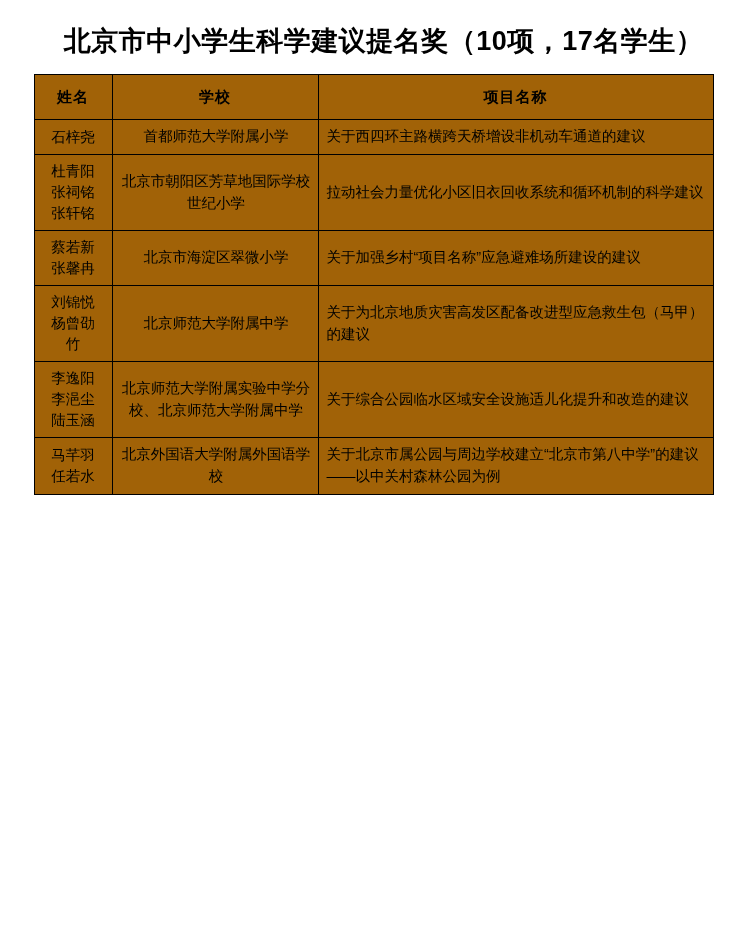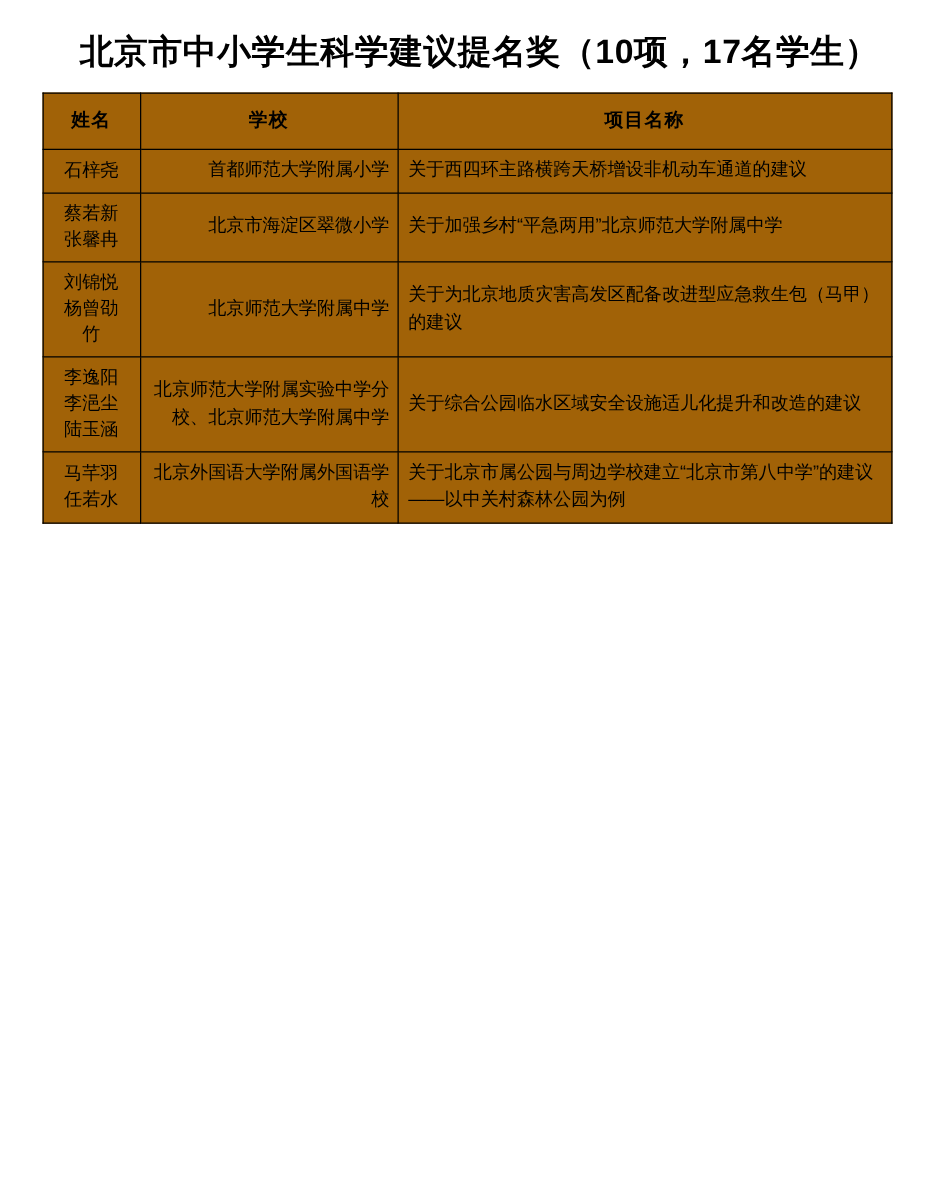--- a/index.html
+++ b/index.html
@@ -51,21 +51,21 @@
     height: 42px;
     font-size: 15px;
     letter-spacing: 1px;
   }
   table.award-table td.c-name {
     text-align: center;
     padding: 6px 4px;
     line-height: 1.45;
   }
   table.award-table td.c-school {
-    text-align: right;
+    text-align: center;
     padding: 6px 6px 6px 8px;
     line-height: 1.5;
   }
   table.award-table td.c-project {
     text-align: left;
     padding: 6px 6px 6px 8px;
     line-height: 1.5;
     margin-left: 32px;
   }
   .col-name { width: 78px; }
@@ -92,23 +92,28 @@
         <th>项目名称</th>
       </tr>
     </thead>
     <tbody>
         <tr>
           <td class="c-name">石梓尧</td>
           <td class="c-school">首都师范大学附属小学</td>
           <td class="c-project">关于西四环主路横跨天桥增设非机动车通道的建议</td>
         </tr>
         <tr>
+          <td class="c-name">杜青阳<br>张祠铭<br>张轩铭</td>
+          <td class="c-school">北京市朝阳区芳草地国际学校世纪小学</td>
+          <td class="c-project">拉动社会力量优化小区旧衣回收系统和循环机制的科学建议</td>
+        </tr>
+        <tr>
           <td class="c-name">蔡若新<br>张馨冉</td>
           <td class="c-school">北京市海淀区翠微小学</td>
-          <td class="c-project">关于加强乡村“平急两用”北京师范大学附属中学</td>
+          <td class="c-project">关于加强乡村“项目名称”应急避难场所建设的建议</td>
         </tr>
         <tr>
           <td class="c-name">刘锦悦<br>杨曾劭<br>竹</td>
           <td class="c-school">北京师范大学附属中学</td>
           <td class="c-project">关于为北京地质灾害高发区配备改进型应急救生包（马甲）的建议</td>
         </tr>
         <tr>
           <td class="c-name">李逸阳<br>李浥尘<br>陆玉涵</td>
           <td class="c-school">北京师范大学附属实验中学分校、北京师范大学附属中学</td>
           <td class="c-project">关于综合公园临水区域安全设施适儿化提升和改造的建议</td>

